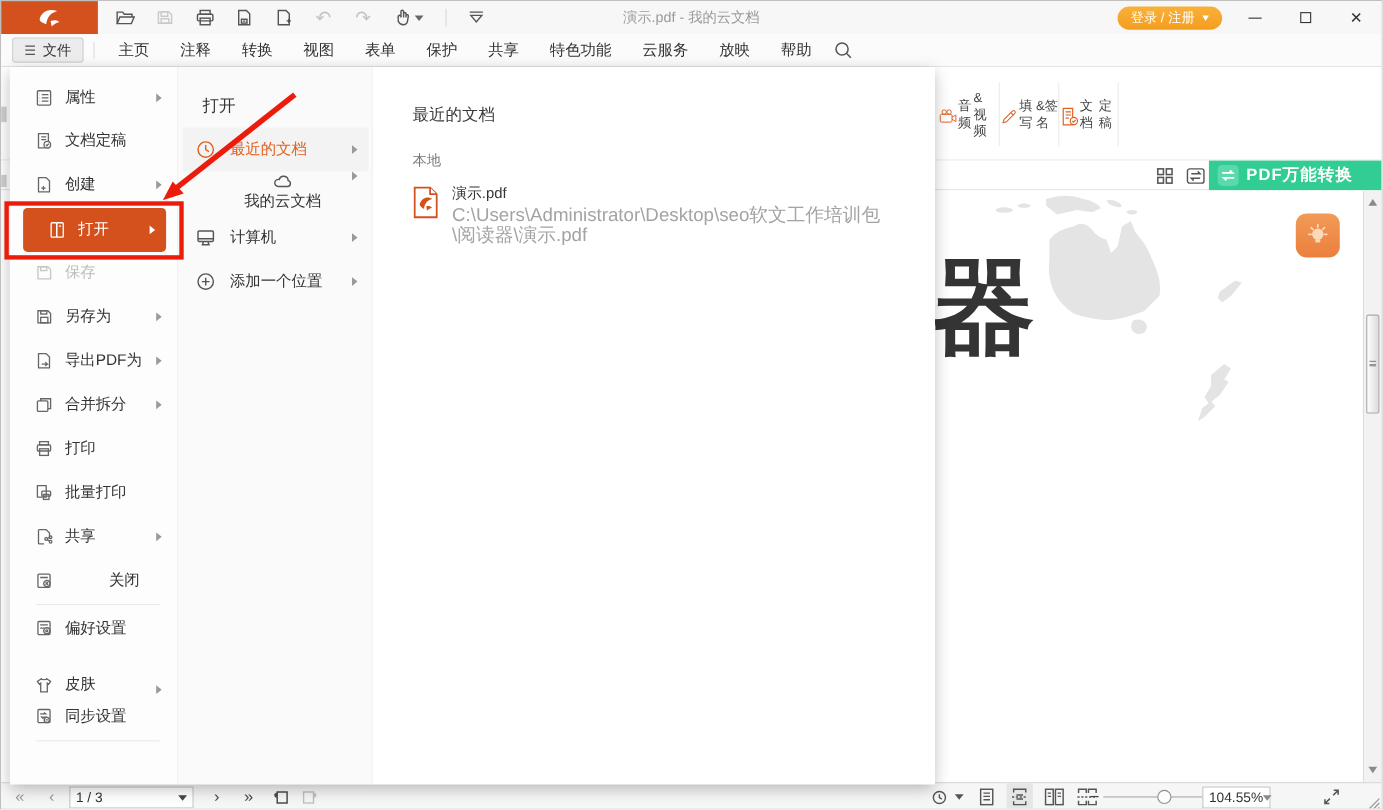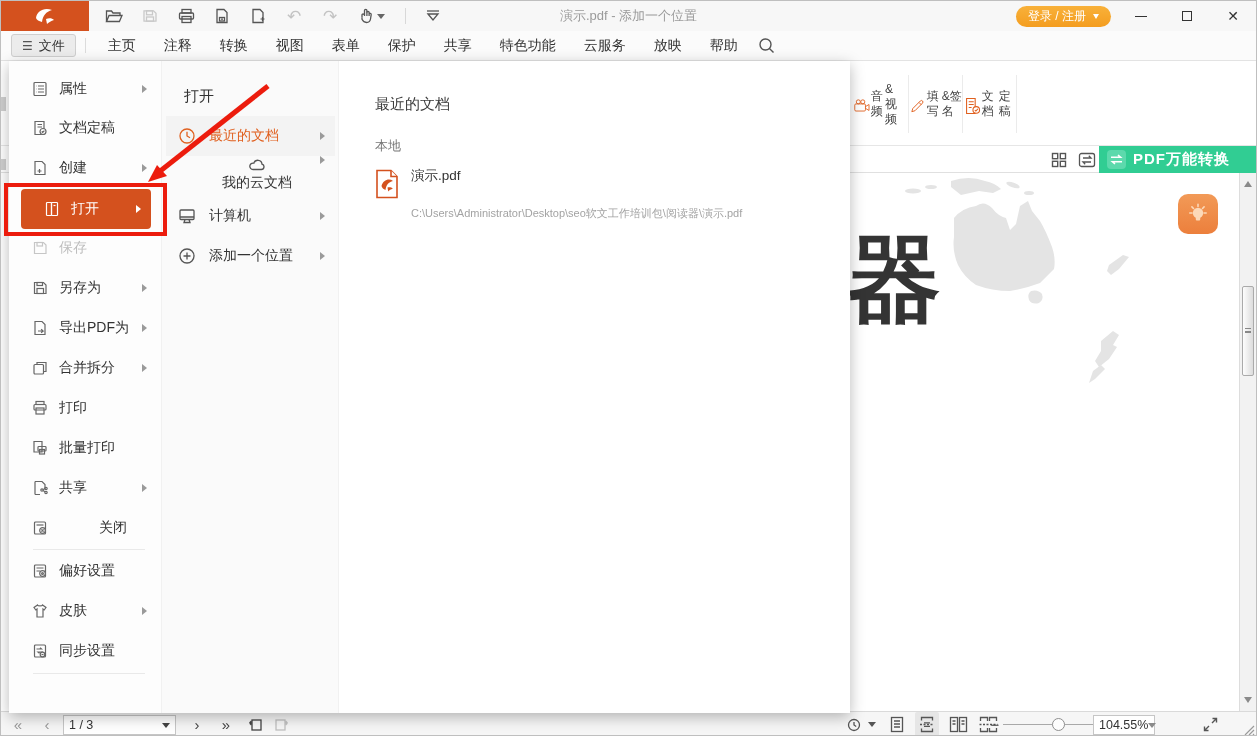--- a/index.html
+++ b/index.html
@@ -83,21 +83,21 @@
   .o2-item.active { background:#f3f3f3; }
   .o2-item.active .flabel { color:#e0601f; }
   .o2-item .farrow { position:absolute; right:10px; width:0; height:0; border-top:4px solid transparent; border-bottom:4px solid transparent; border-left:5px solid #9a9a9a; }
 
   .recent-title { position:absolute; left:36px; top:34px; font-size:15px; color:#3c3c3c; }
   .recent-group { position:absolute; left:36px; top:76px; font-size:13px; color:#777; }
   .recent-file { position:absolute; left:36px; top:106px; width:440px; height:44px; display:flex; cursor:pointer; }
   .rf-icon { flex:none; margin-top:2px; }
   .rf-meta { margin-left:12px; }
   .rf-name { font-size:13.5px; color:#333; line-height:18px; }
-  .rf-path { font-size:11px; color:#a3a3a3; line-height:18px; margin-top:19px; }
+  .rf-path { font-size:17px; color:#a3a3a3; line-height:18px; margin-top:2px; }
 
   .redbox { position:absolute; left:3px; top:182px; width:163px; height:53px; border:4px solid #ec1c0d; z-index:30; pointer-events:none; }
   .redarrow { position:absolute; left:130px; top:68px; z-index:31; pointer-events:none; }
 
   
   .statusbar { position:absolute; left:0; top:710px; width:100%; height:26px; background:#f6f6f6; border-top:1px solid #dadada; font-size:13px; color:#555; }
   .st { position:absolute; top:0; height:25px; display:flex; align-items:center; justify-content:center; }
   .nav-g { color:#9a9a9a; font-size:15px; }
   .nav-d { color:#444; font-size:15px; }
   .pagebox { position:absolute; left:62px; top:3px; width:113px; height:20px; background:#fff; border:1px solid #c6c6c6; display:flex; align-items:center; font-size:12.5px; color:#333; padding:0 5px; cursor:pointer; }
@@ -169,21 +169,21 @@
         <span class="caret-dn"></span>
       </span>
       <span class="qsep"></span>
       <span class="qicon">
         <svg width="16" height="14" viewBox="0 0 16 14" fill="none" stroke="#555" stroke-width="1.3">
           <path d="M2 2 h12"></path>
             <path d="M3 5 L8 11 L13 5 Z"></path>
         </svg>
       </span>
     </div>
-    <div class="wintitle">演示.pdf - 添加一个位置</div>
+    <div class="wintitle">演示.pdf - 我的云文档</div>
     <div class="login">
       <span>登录 / 注册</span>
       <span class="caret-dn"></span>
     </div>
     <div class="winctrl">
       <div class="wbtn">
           <span class="min-bar"></span>
         </div>
       <div class="wbtn">
           <span class="max-box"></span>
@@ -450,21 +450,21 @@
         <span class="fico">
             <svg width="16" height="16" viewBox="0 0 16 16" fill="none" stroke="#666" stroke-width="1.2">
               <rect x="2.5" y="2" width="11" height="12" rx="1"></rect>
               <path d="M4.5 5 h7 M4.5 8 h4"></path>
               <circle cx="10.5" cy="10.5" r="2.8" fill="#fdfdfd"></circle>
               <circle cx="10.5" cy="10.5" r="0.9"></circle>
             </svg>
           </span>
         <span class="flabel">偏好设置</span>
       </div>
-      <div class="fm-item" style="top:530px;">
+      <div class="fm-item" style="top:530px;align-items:flex-end;">
         <span class="fico">
             <svg width="16" height="16" viewBox="0 0 16 16" fill="none" stroke="#666" stroke-width="1.2">
               <path d="M5.5 2 L2 4.5 L3.8 7 L5 6 V14 H11 V6 L12.2 7 L14 4.5 L10.5 2 C10 3.2 6 3.2 5.5 2 Z"></path>
             </svg>
           </span>
         <span class="flabel">皮肤</span>
         <span class="farrow"></span>
       </div>
       <div class="fm-item" style="top:570px;">
         <span class="fico">

